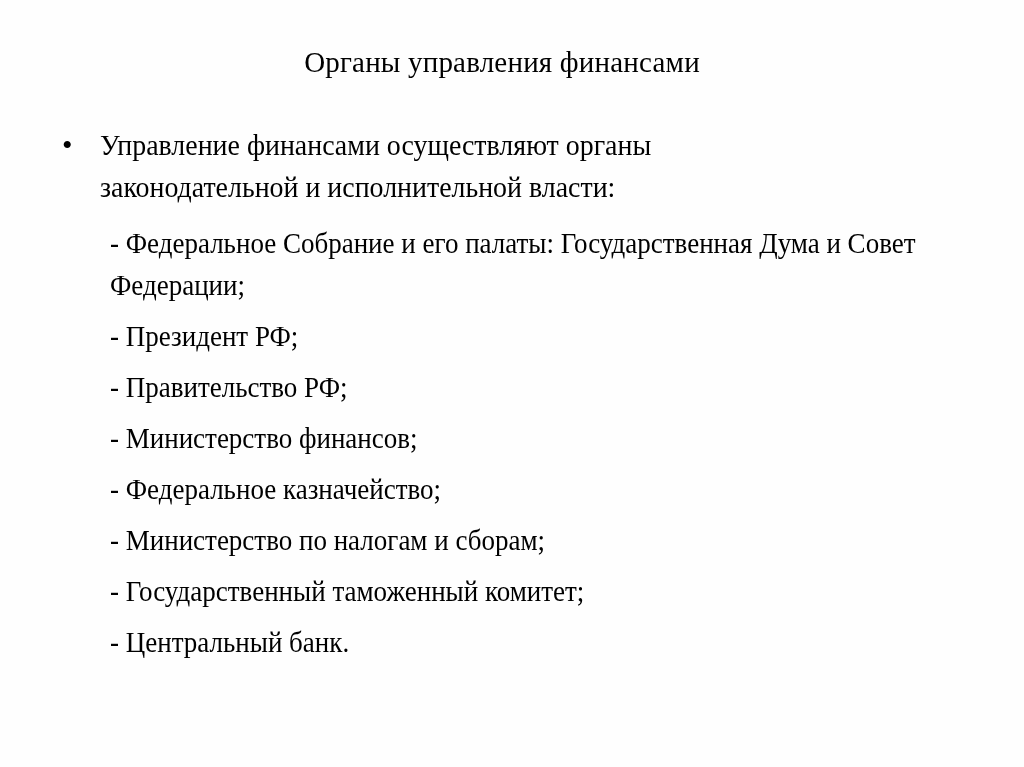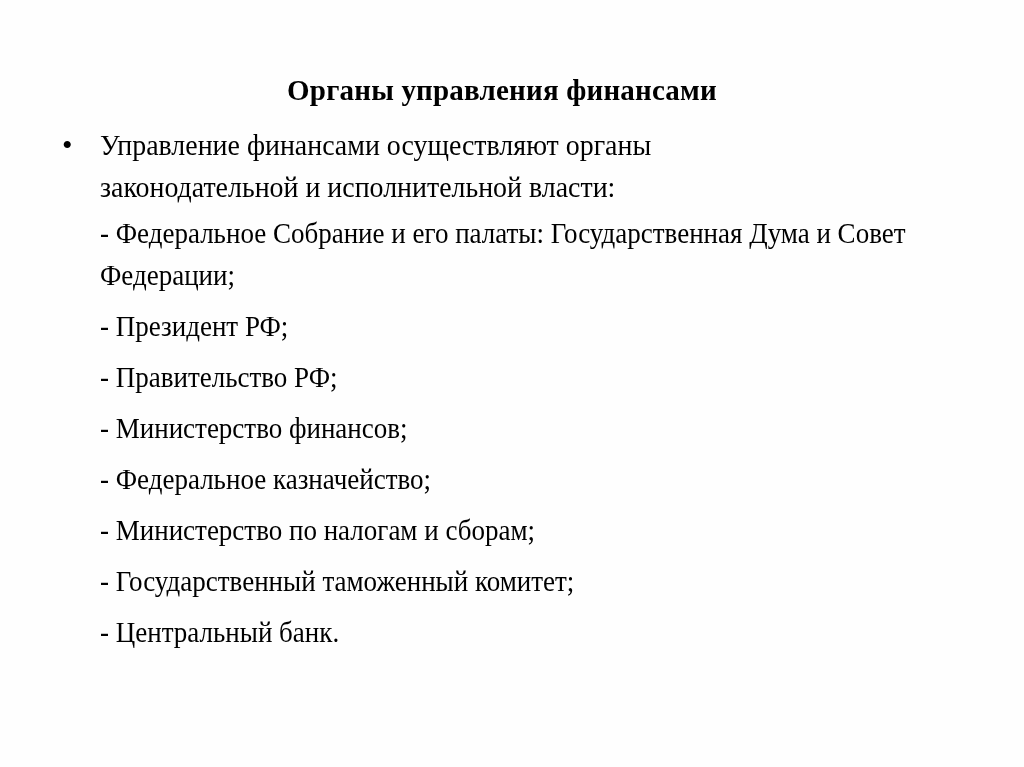--- a/index.html
+++ b/index.html
@@ -18,24 +18,24 @@
     .slide {
       position: absolute;
       left: 0; top: 0;
       width: 1024px;
       height: 767px;
       background: #fefefe;
     }
     .title {
       position: absolute;
       left: 0;
-      top: 72px;
+      top: 44px;
       width: 1004px;
       text-align: center;
-      font-weight: bold;
+      font-weight: normal;
       font-size: 29px;
       line-height: 36px;
       letter-spacing: 0.2px;
     }
     .bullet-block {
       position: absolute;
       left: 62px;
       top: 124px;
       width: 900px;
     }
@@ -53,21 +53,21 @@
       line-height: 42px;
       width: 700px;
       transform: scaleX(0.93);
       transform-origin: left top;
     }
     .sub-list {
       position: absolute;
       left: 100px;
       top: 212px;
       width: 860px;
-      margin: 0;
+      margin: 10px;
       padding: 0;
       list-style: none;
     }
     .sub-item {
       font-size: 30px;
       line-height: 42px;
       margin-bottom: 9px;
       transform: scaleX(0.9);
       transform-origin: left top;
       white-space: normal;

